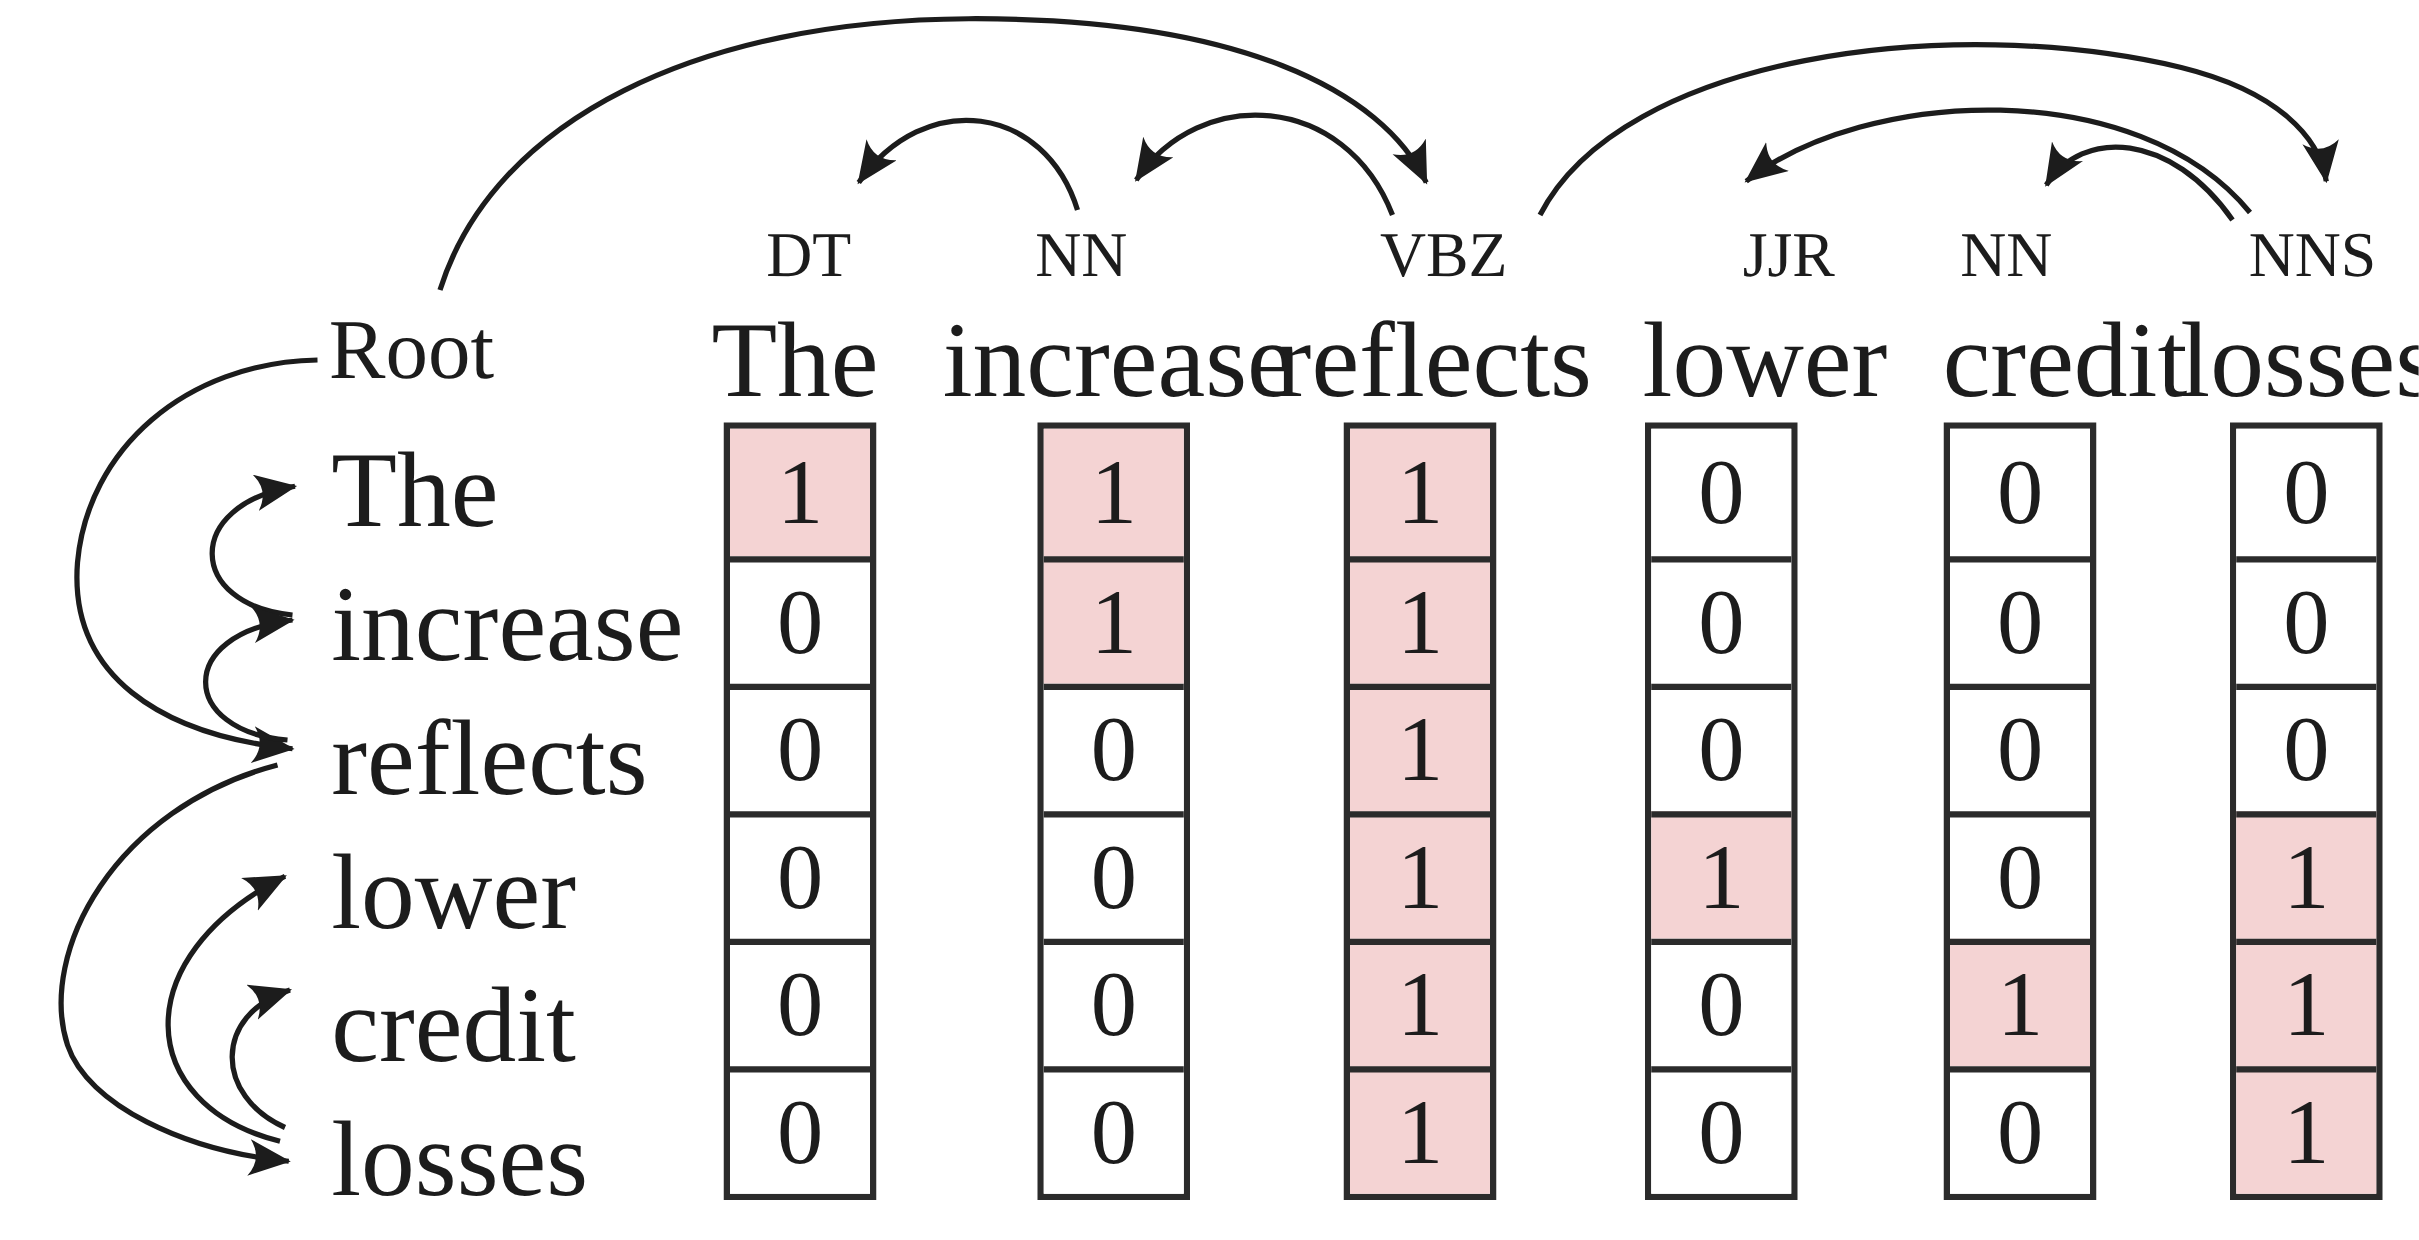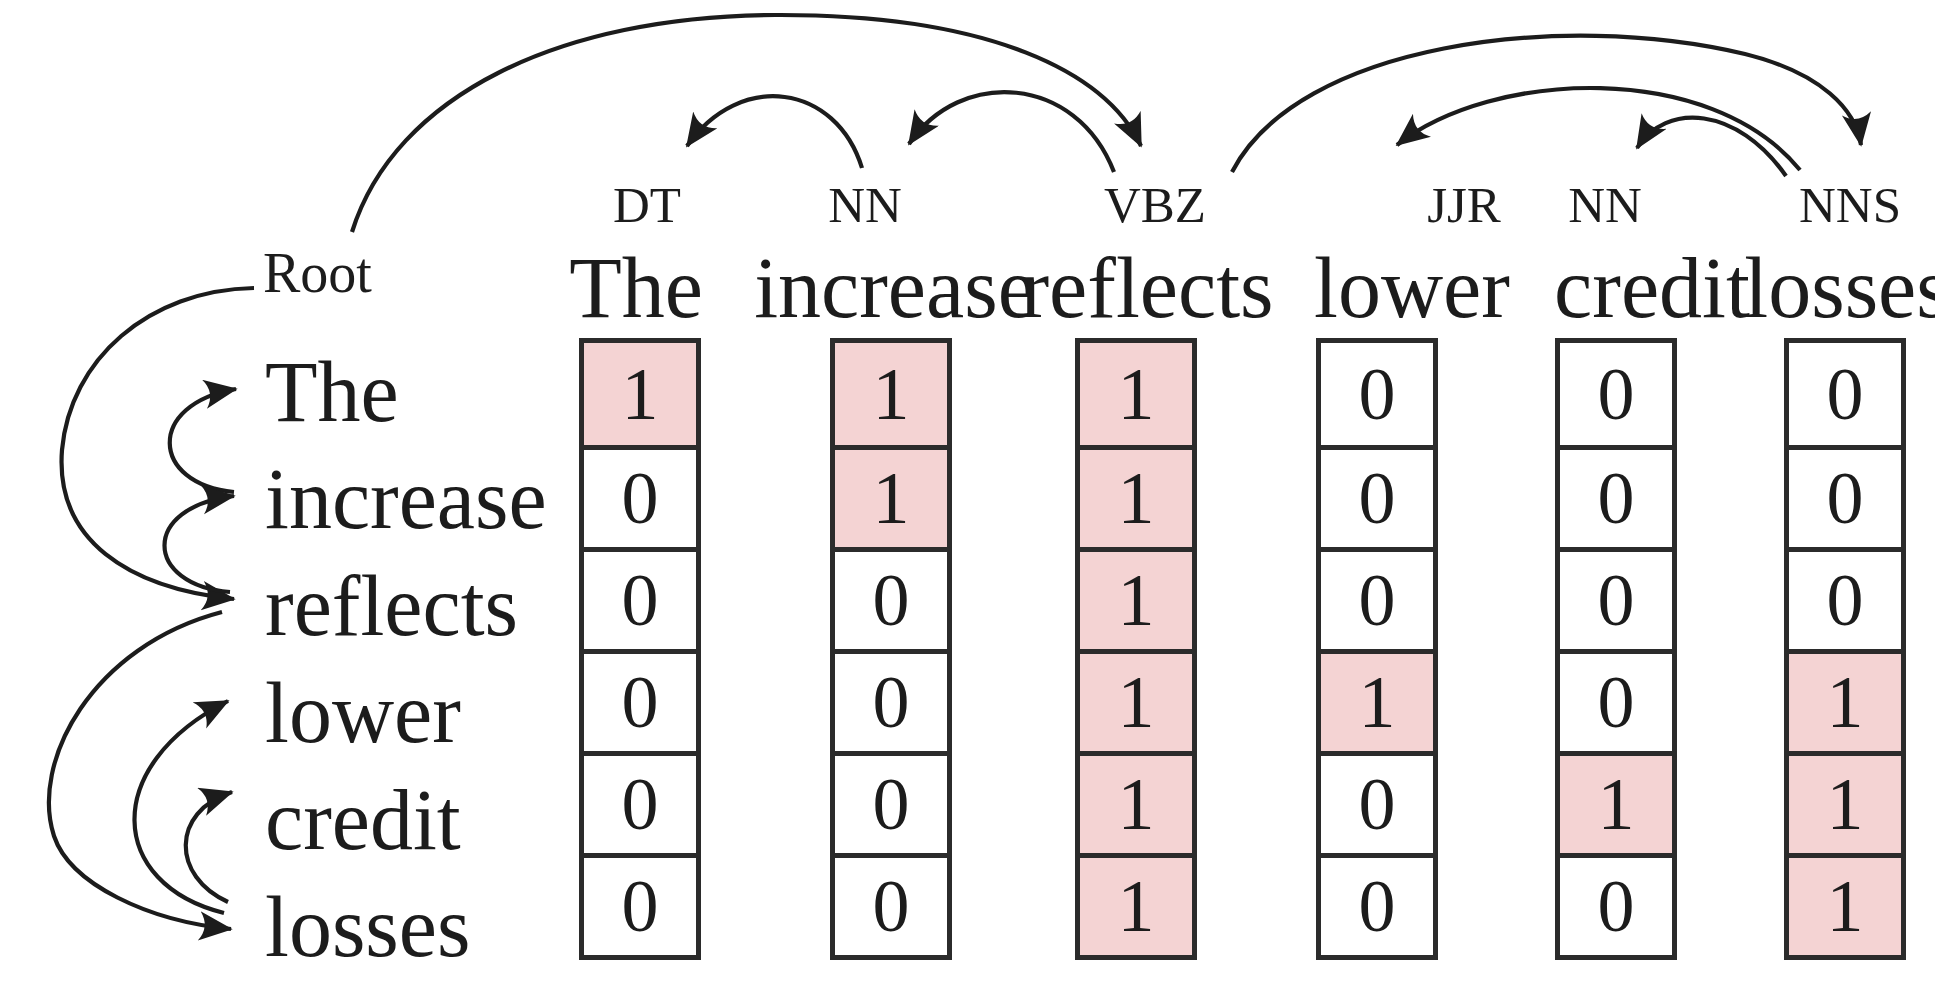--- a/index.html
+++ b/index.html
@@ -11,21 +11,21 @@
   .pos-label{
     position:absolute;top:180px;transform:translateX(-50%);
     font-size:51px;line-height:1;white-space:nowrap;
   }
   .word-label{
     position:absolute;top:245px;transform:translateX(-50%);
     font-size:86px;line-height:1;white-space:nowrap;
   }
   .root-label{
     position:absolute;left:263px;top:245px;
-    font-size:56px;line-height:1;white-space:nowrap;
+    font-size:68px;line-height:1;white-space:nowrap;
   }
   .row-label{
     position:absolute;left:265px;height:107px;display:flex;align-items:center;
     font-size:86px;line-height:1;white-space:nowrap;
   }
   .matrix-col{
     position:absolute;top:338px;width:122px;box-sizing:border-box;
     border:5px solid #2b2b2b;background:#ffffff;
   }
   .matrix-cell{
@@ -63,21 +63,21 @@
       <path d="M 228 902 C 172 877, 170 812, 232 792" marker-end="url(#arr)"></path>
     </g>
   </svg>
 
   <div class="root-label">Root</div>
 
   <div id="pos-row">
       <div class="pos-label" style="left: 647px;">DT</div>
       <div class="pos-label" style="left: 865px;">NN</div>
       <div class="pos-label" style="left: 1155px;">VBZ</div>
-      <div class="pos-label" style="left: 1464px;">JJR</div>
+      <div class="pos-label" style="left: 1431px;">JJR</div>
       <div class="pos-label" style="left: 1605px;">NN</div>
       <div class="pos-label" style="left: 1850px; text-align: center;">NNS</div>
     </div>
   <div id="word-row">
       <div class="word-label" style="left: 636px;">The</div>
       <div class="word-label" style="left: 895px;">increase</div>
       <div class="word-label" style="left: 1147px;">reflects</div>
       <div class="word-label" style="left: 1412px;">lower</div>
       <div class="word-label" style="left: 1652px;">credit</div>
       <div class="word-label" style="left: 1847px;">losses</div>

